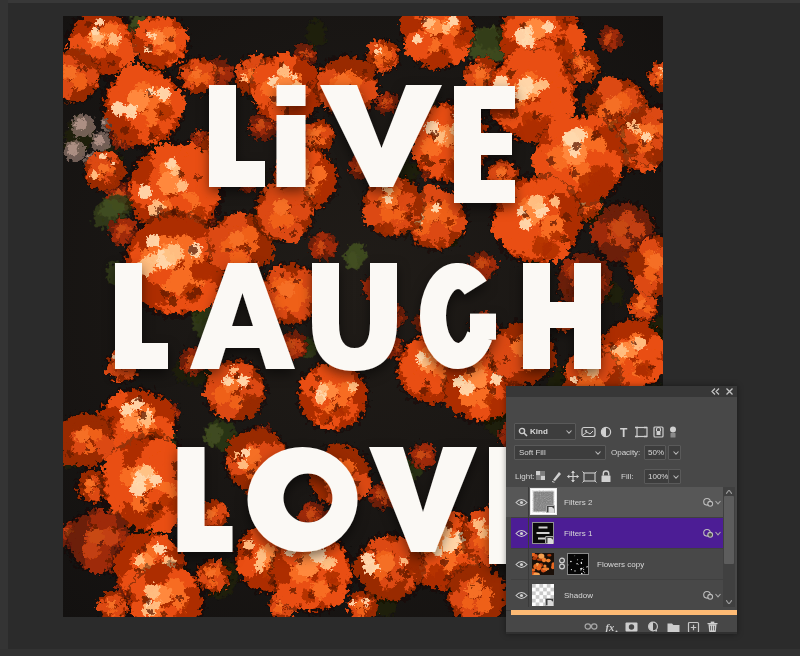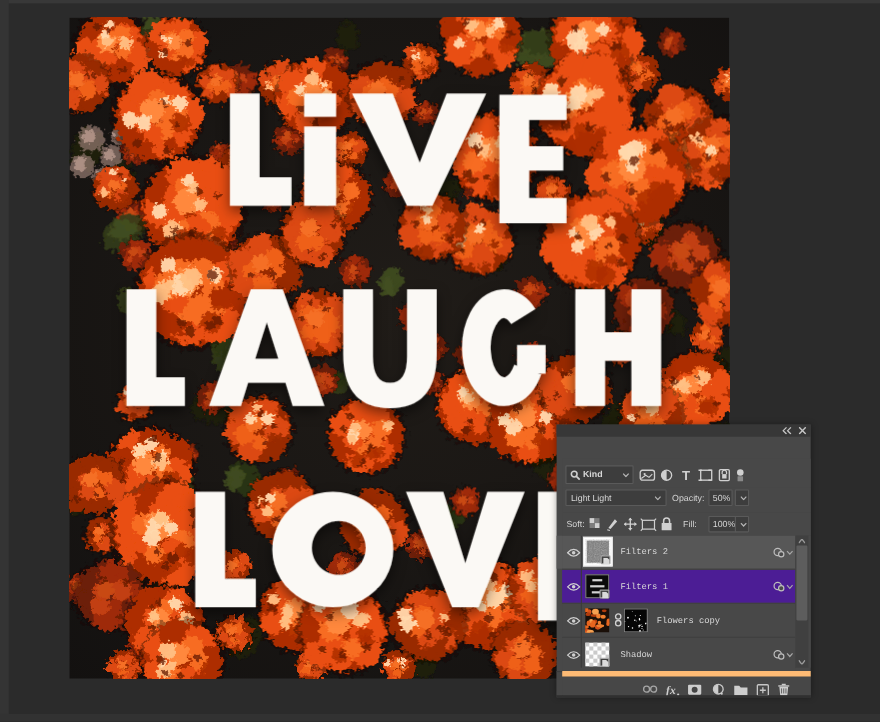--- a/index.html
+++ b/index.html
@@ -9,21 +9,21 @@
 #panel { left:506px; top:386px; width:231px; height:248px; background:#484848;
   box-shadow:0 0 6px rgba(0,0,0,0.4); }
 #phead { position:absolute; left:0; top:0; width:231px; height:11px; background:#373737;
   color:#c9c9c9; }
 #ptabs { position:absolute; left:0; top:11px; width:231px; height:20px; background:#3c3c3c; }
 #ptab { position:absolute; left:0; top:0; width:37px; height:20px; background:#484848;
   color:#e3e3e3; font-size:8px; line-height:20px; text-align:center; }
 .prow { position:absolute; left:0; width:226px; color:#d4d4d4; font-size:8px; }
 .fld { position:absolute; background:#3d3d3d; border:1px solid #5a5a5a; border-radius:1px;
   color:#d8d8d8; font-size:8px; }
-.lay { position:absolute; left:0; width:212px; height:30px;font-family:Liberation Mono, monospace; }
+.lay { position:absolute; left:0; width:212px; height:30px; }
 .lay .nm { position:absolute; left:53px; top:11px; font-size:8px; color:#d8d8d8; }
 .thumb { position:absolute; left:21px; top:4px; width:22px; height:22px; }
 .sep { position:absolute; left:0; width:212px; height:1px; background:#404040; }
 .badge { position:absolute; background:#424242; border:1px solid #a8a8a8;
   border-radius:1px; }
 </style></head>
 <body>
 <div id="stage">
   <div class="abs" style="left:0;top:0;width:800px;height:3px;background:#383838"></div>
   <div class="abs" style="left:0;top:0;width:8px;height:656px;background:#343434"></div>
@@ -2423,38 +2423,38 @@
               <rect x="76.5" y="6" width="4" height="4" fill="#d0d0d0" stroke="none"></rect>
               <path d="M76.5,6 v-1.5 a2,2 0 0 1 4,0 v1.5" stroke-width="1.1"></path>
           <circle cx="93" cy="4.5" r="3" fill="#d0d0d0" stroke="none"></circle>
               <rect x="90.5" y="8" width="5" height="4.5" rx="0.5" fill="#8a8a8a" stroke="none"></rect>
         </g>
       </svg>
     </div>
 
     <div class="prow" style="top:57px;height:23px;background:#484848">
       <div class="fld" style="left:3px;top:2px;width:92px;height:15px">
-            <span style="position:absolute;left:4px;top:2px">Light Light</span>
+            <span style="position:absolute;left:4px;top:2px">Soft Fill</span>
         <svg class="abs" style="right:4px;top:5px" width="6" height="4">
               <path d="M0.5,0.5 L3,3.2 L5.5,0.5" fill="none" stroke="#b5b5b5" stroke-width="1.1"></path>
             </svg>
       </div>
       <span style="position:absolute;left:100px;top:5px">Opacity:</span>
       <div class="fld" style="left:133px;top:2px;width:22px;height:15px">
             <span style="position:absolute;left:3px;top:2px">50%</span>
           </div>
       <div class="fld" style="left:157px;top:2px;width:13px;height:15px">
         <svg class="abs" style="left:4px;top:5px" width="6" height="4">
               <path d="M0.5,0.5 L3,3.2 L5.5,0.5" fill="none" stroke="#b5b5b5" stroke-width="1.1"></path>
             </svg>
       </div>
     </div>
 
     <div class="prow" style="top:80px;height:21px;background:#484848">
-      <span style="position:absolute;left:4px;top:6px">Soft:</span>
+      <span style="position:absolute;left:4px;top:6px">Light:</span>
       <svg class="abs" style="left:24px;top:3px" width="100" height="15" viewBox="0 0 100 15">
         <g fill="none" stroke="#d0d0d0" stroke-width="1.1">
           <g stroke="none" fill="#d0d0d0">
                 <rect x="1" y="2" width="4.5" height="4.5"></rect>
                 <rect x="5.5" y="6.5" width="4.5" height="4.5"></rect>
                 <rect x="1" y="6.5" width="4.5" height="4.5" fill="#7d7d7d"></rect>
                 <rect x="5.5" y="2" width="4.5" height="4.5" fill="#7d7d7d"></rect>
               </g>
           <path d="M18,11 L24,3 L26,5 L20,12 Z" fill="#d0d0d0" stroke="none"></path>
               <path d="M17,12.5 l2.5,0.8" stroke-width="1"></path>

